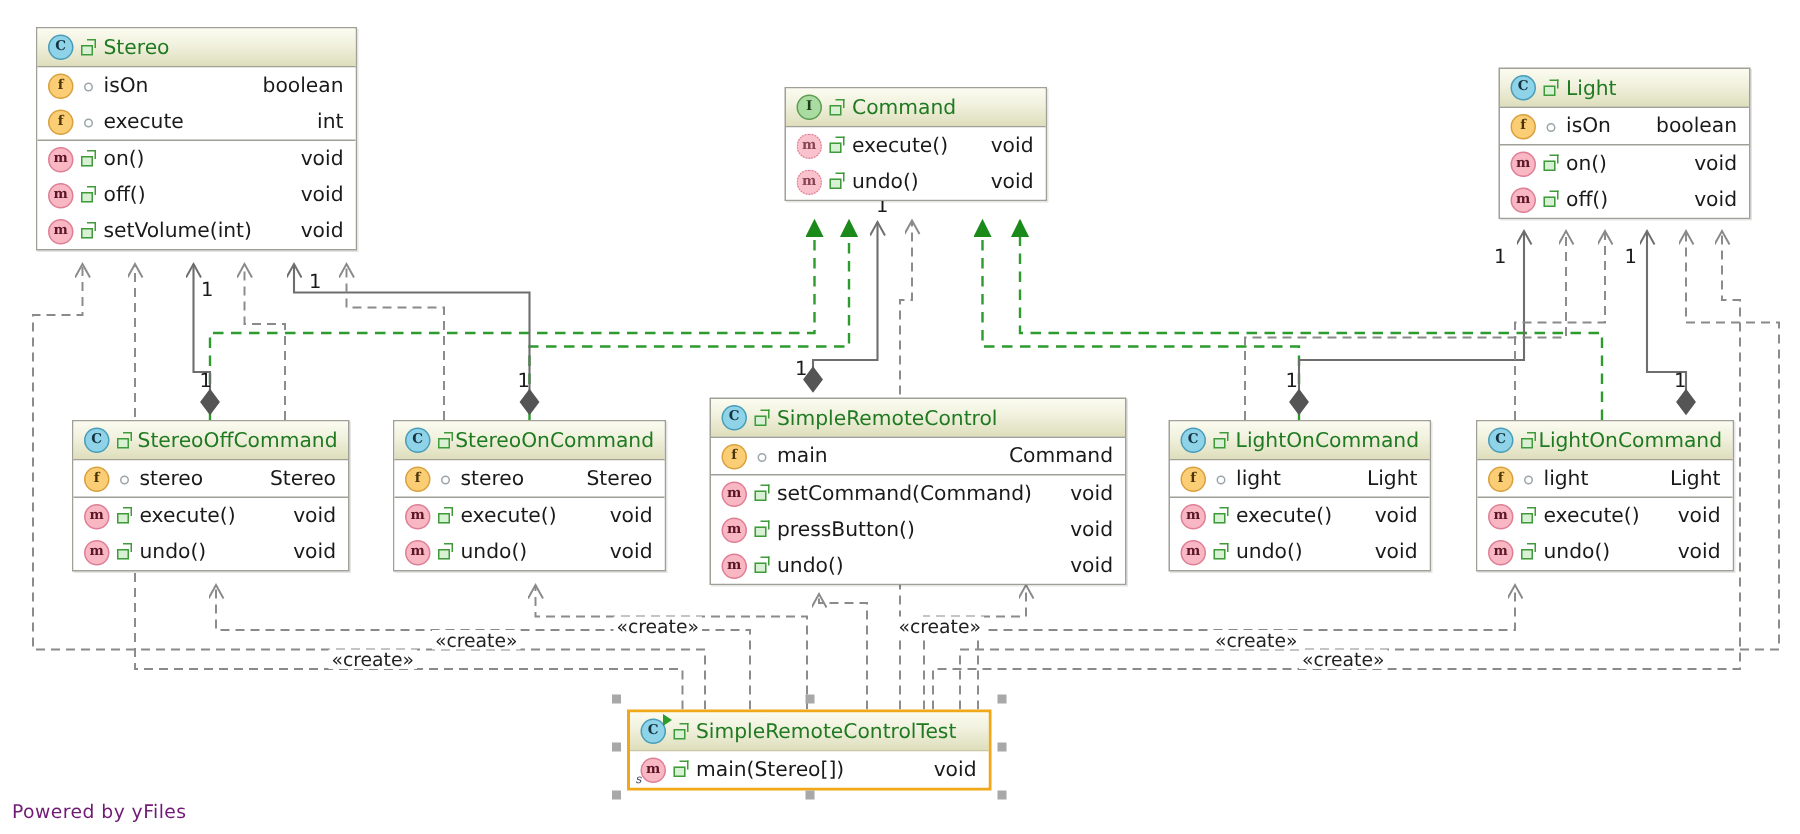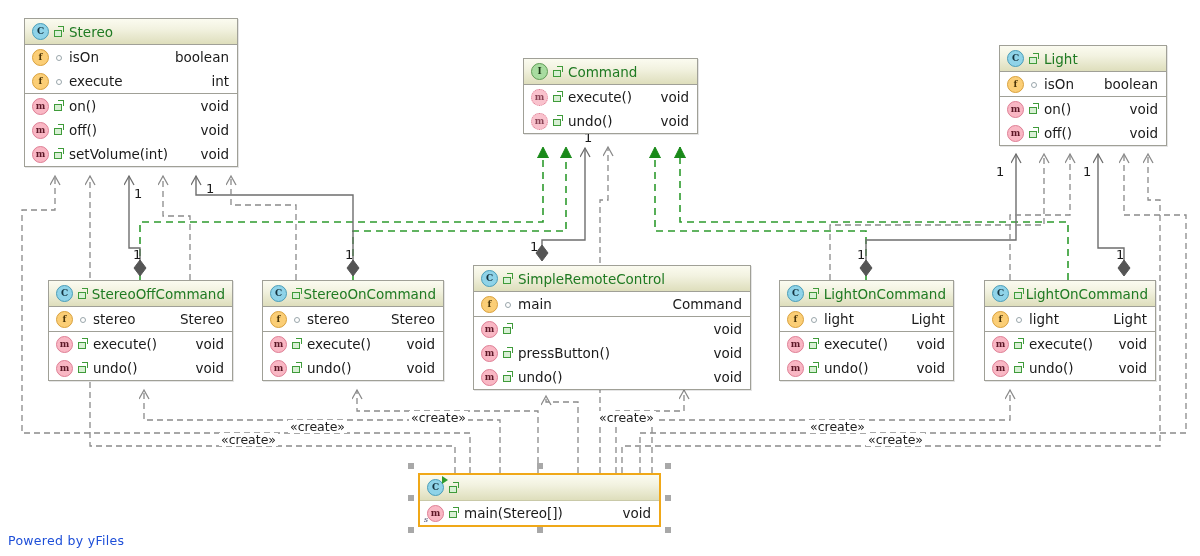--- a/index.html
+++ b/index.html
@@ -125,21 +125,21 @@
     position: absolute;
     width: 6px; height: 6px;
     background: #a8a8a8;
     z-index: 9;
   }
 
   .watermark {
     position: absolute;
     left: 8px; bottom: 8px;
     font-size: 12.5px;
-    color: #1d4ed8;
+    color: #701a75;
     letter-spacing: 0.3px;
     z-index: 2;
   }
 </style>
 </head>
 <body>
 
 <div id="canvas">
 
   <svg class="edges" viewBox="0 0 1200 556">
@@ -426,20 +426,21 @@
             <span class="rname">main</span>
             <span class="rtype">Command</span>
           </div>
         </div>
         <div class="uml-section">
           <div class="uml-row">
             <span class="ico">
               <span class="ico-badge ico-method">m</span>
             </span>
             <span class="lockico"></span>
+            <span class="rname">setCommand(Command)</span>
             <span class="rtype">void</span>
           </div>
           <div class="uml-row">
             <span class="ico">
               <span class="ico-badge ico-method">m</span>
             </span>
             <span class="lockico"></span>
             <span class="rname">pressButton()</span>
             <span class="rtype">void</span>
           </div>
@@ -527,20 +528,21 @@
           </div>
         </div>
       </div>
       <div class="uml selected" style="left: 418px; top: 473px; width: 243px;">
         <div class="uml-header">
           <span class="ico">
             <span class="ico-badge ico-class">C</span>
             <i class="runarrow"></i>
           </span>
           <span class="lockico"></span>
+          <span class="uml-title">SimpleRemoteControlTest</span>
         </div>
         <div class="uml-section">
           <div class="uml-row">
             <span class="ico">
               <span class="ico-badge ico-method">m</span>
               <i class="staticmark">s</i>
             </span>
             <span class="lockico"></span>
             <span class="rname">main(Stereo[])</span>
             <span class="rtype">void</span>

